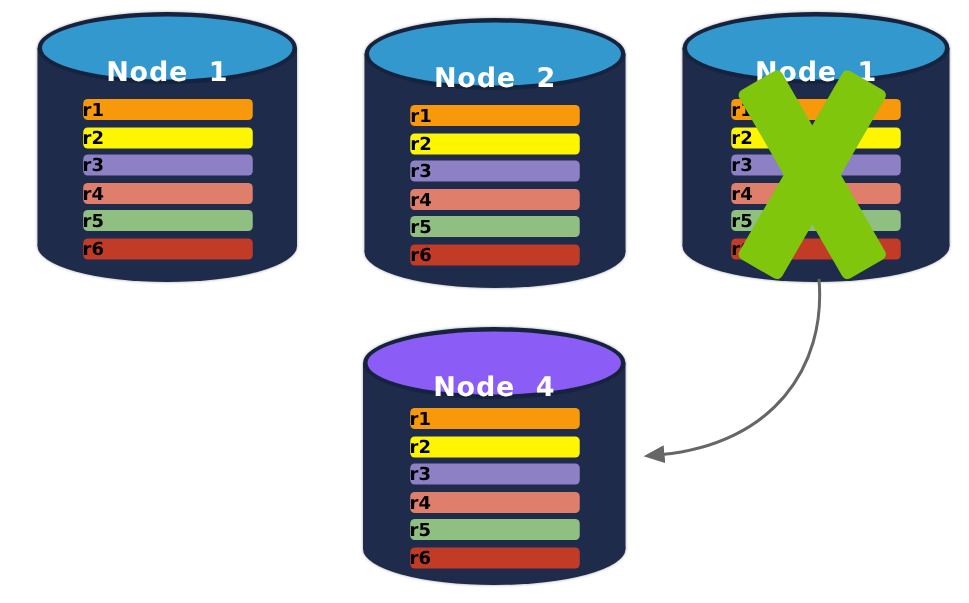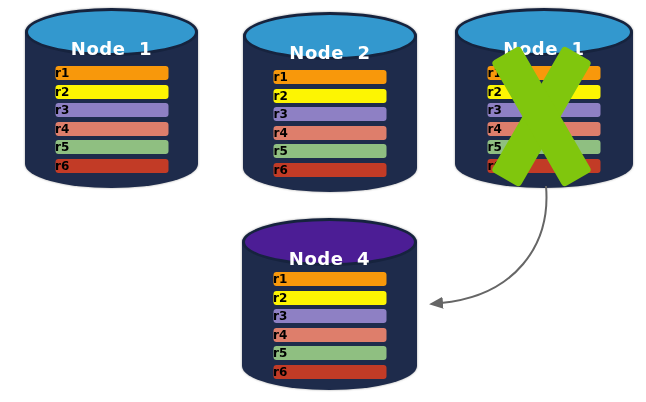--- a/index.html
+++ b/index.html
@@ -140,21 +140,21 @@
     </div>
     <div class="xmark">
       <div class="xbar xbar-1" style="background: rgb(128, 198, 13);"></div>
       <div class="xbar xbar-2" style="background: rgb(128, 198, 13);"></div>
     </div>
   </div>
 
   <div class="node" id="node4">
     <div class="cyl-bottom" style="background: rgb(30, 43, 75);"></div>
     <div class="cyl-body" style="background: rgb(30, 43, 75);"></div>
-    <div class="cyl-top" style="background: #4c1d95; border-color: rgb(22, 35, 62);">
+    <div class="cyl-top" style="background: #8b5cf6; border-color: rgb(22, 35, 62);">
       <span class="node-title">Node 4</span>
     </div>
     <div class="rows">
       <div class="row" style="background: rgb(248, 152, 11);">r1</div>
       <div class="row" style="background: rgb(253, 245, 2);">r2</div>
       <div class="row" style="background: rgb(142, 128, 196);">r3</div>
       <div class="row" style="background: rgb(222, 126, 107);">r4</div>
       <div class="row" style="background: rgb(143, 191, 129);">r5</div>
       <div class="row" style="background: rgb(194, 59, 38);">r6</div>
     </div>

